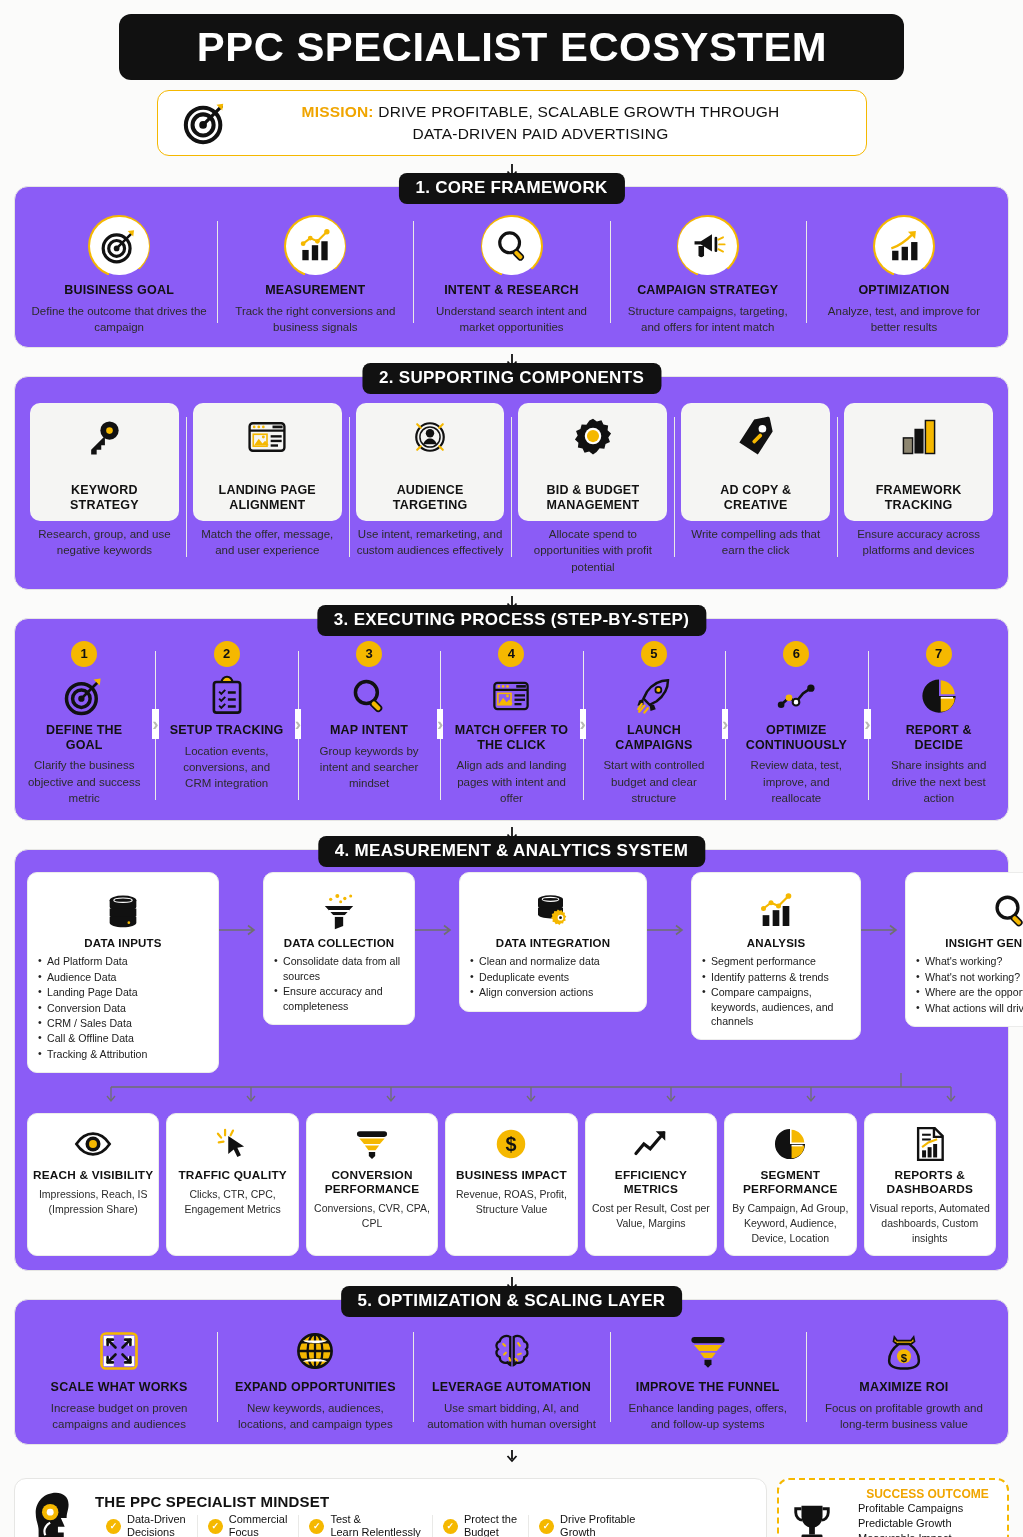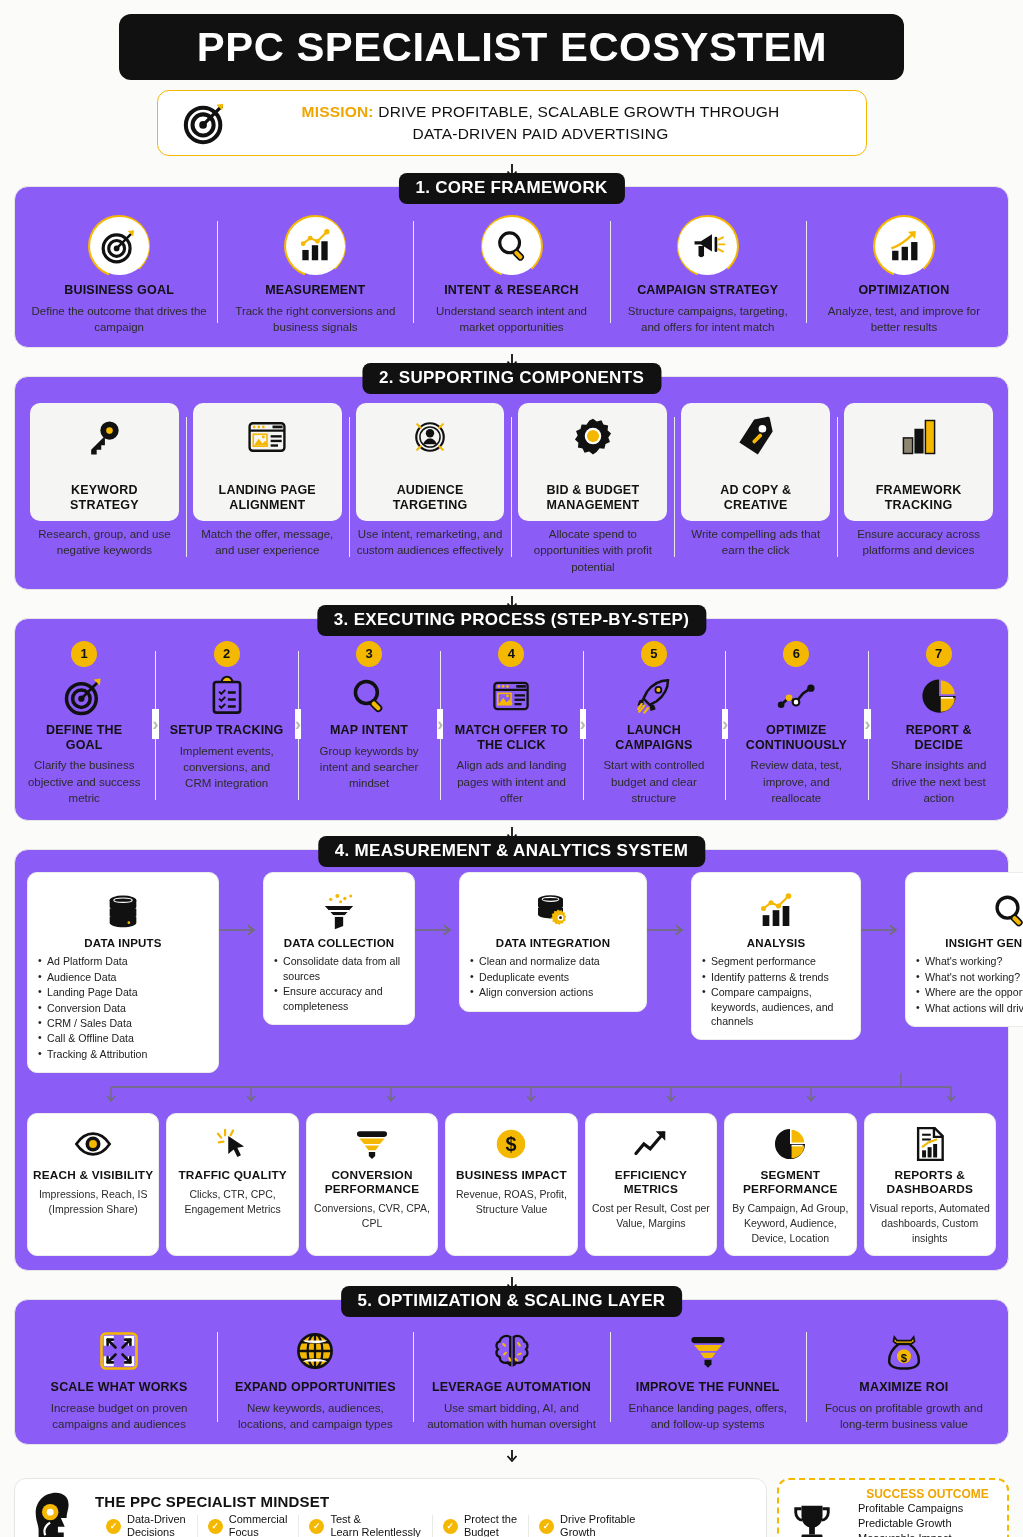--- a/index.html
+++ b/index.html
@@ -364,21 +364,21 @@
    <div class="num">2</div>
    <div style="display:flex;justify-content:center;height:46px;align-items:center;">
             <svg width="42" height="42" viewBox="0 0 48 48">
               <rect x="9" y="8" width="30" height="35" rx="3" fill="none" stroke="#111" stroke-width="3"></rect>
               <path d="M18 8a6 6 0 0 1 12 0z" fill="#F5B800" stroke="#111" stroke-width="2.4"></path>
               <path d="M15 19l2.5 2.5L22 17M15 27l2.5 2.5L22 25M15 35l2.5 2.5L22 33" stroke="#111" stroke-width="2.2" fill="none"></path>
               <path d="M25 20h9M25 28h9M25 36h9" stroke="#111" stroke-width="2.6"></path>
             </svg>
           </div>
    <div class="cap">SETUP TRACKING</div>
-   <div class="desc">Implement events, conversions, and CRM integration</div>
+   <div class="desc">Location events, conversions, and CRM integration</div>
  </div>
  <div class="sep">
           <span>›</span>
         </div>
  <div class="step">
    <div class="num">3</div>
    <div style="display:flex;justify-content:center;height:46px;align-items:center;">
             <svg width="42" height="42" viewBox="0 0 48 48">
               <circle cx="21" cy="20" r="12.5" fill="none" stroke="#111" stroke-width="4"></circle>
               <rect x="28" y="29" width="7" height="14" rx="3.2" transform="rotate(-45 31 35)" fill="#F5B800" stroke="#111" stroke-width="2"></rect>

